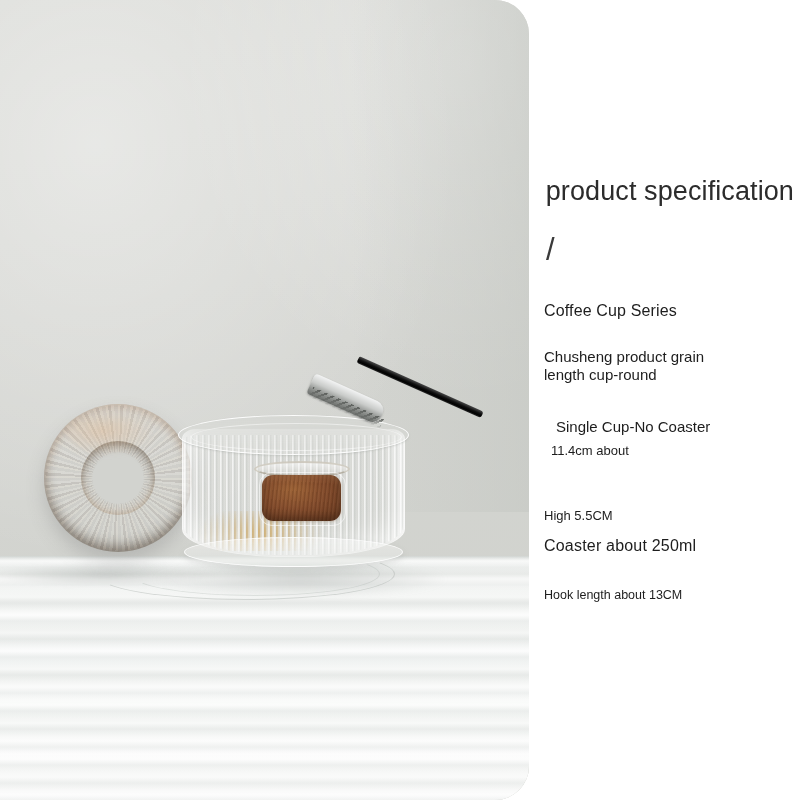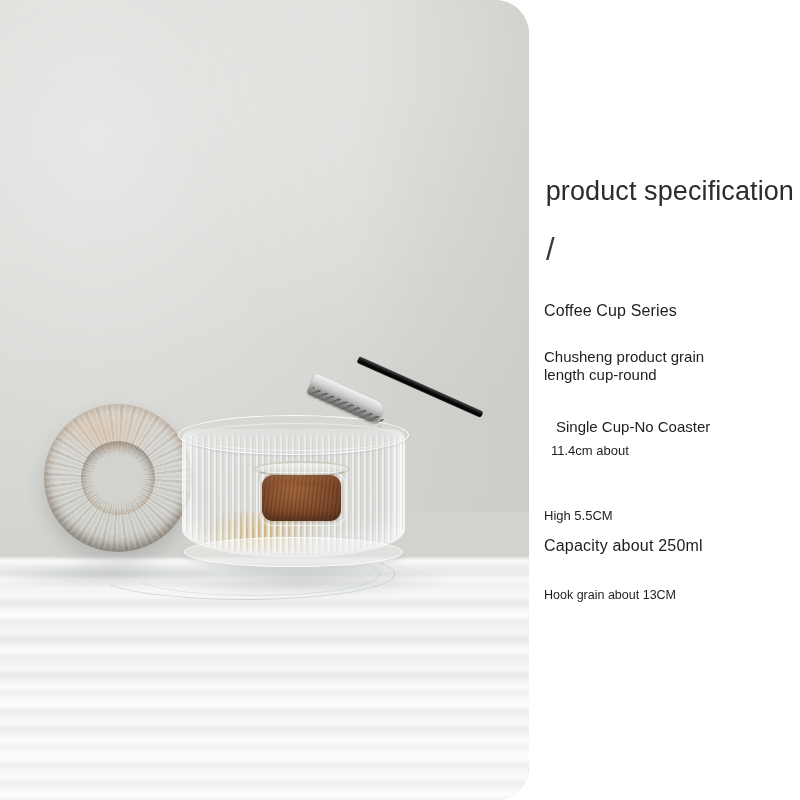--- a/index.html
+++ b/index.html
@@ -373,19 +373,19 @@
       <div>Chusheng product grain</div>
       <div>length cup-round</div>
     </div>
 
     <div class="spec-item s-single">Single Cup-No Coaster</div>
 
     <div class="spec-item s-long">11.4cm about</div>
 
     <div class="spec-item s-high">High 5.5CM</div>
 
-    <div class="spec-item s-capacity">Capacity about 250ml</div>
-
-    <div class="spec-item s-hook">Hook grain about 13CM</div>
+    <div class="spec-item s-capacity">Coaster about 250ml</div>
+
+    <div class="spec-item s-hook">Hook length about 13CM</div>
 
   </div>
 
 </div>
 
 </body></html>

